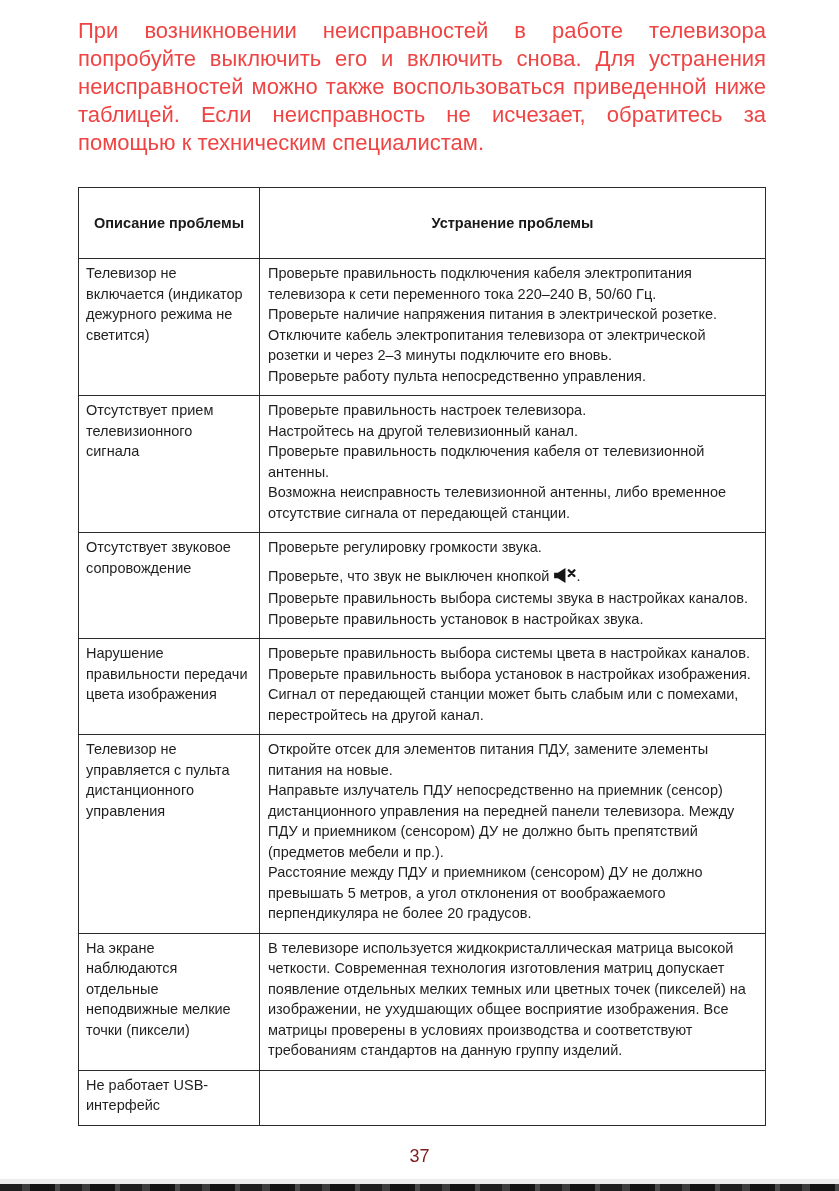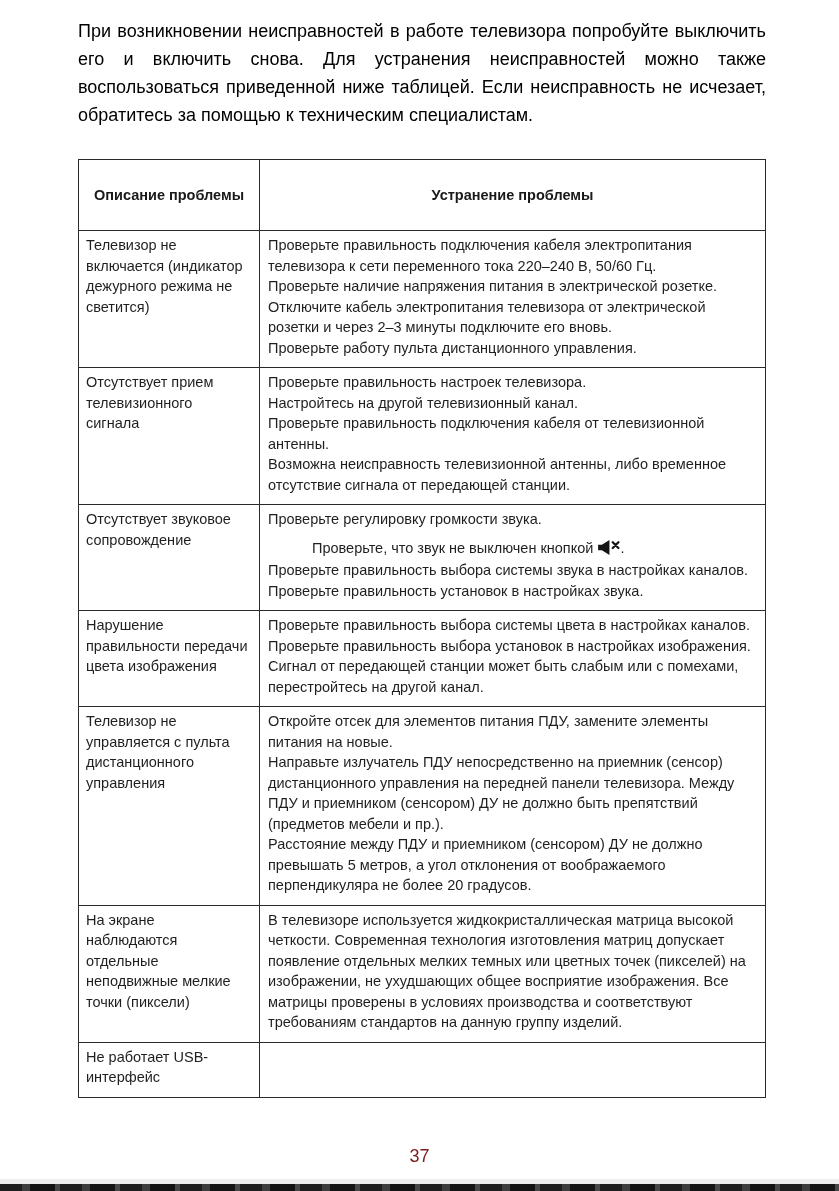--- a/index.html
+++ b/index.html
@@ -11,23 +11,23 @@
     color: #1c1c1c;
   }
   .content { position: absolute; left: 78px; top: 0; width: 688px; }
   .title {
     margin-top: 74px;
     font-size: 23px; font-weight: bold; letter-spacing: 0.2px;
     color: #1a1a1a;
   }
   .intro {
     margin-top: 17px;
-    font-size: 18px; line-height: 28px;
+    font-size: 22px; line-height: 28px;
     text-align: justify;
-    color: #000000;
+    color: #ef4444;
   }
   table.trouble-table {
     margin-top: 30px; width: 100%;
     border-collapse: collapse;
     table-layout: fixed;
   }
   .trouble-table th, .trouble-table td { border: 1.6px solid #2b2b2b; }
   .trouble-table th {
     font-size: 14.5px; font-weight: bold;
     padding: 27px 4px;
@@ -35,21 +35,21 @@
   }
   .trouble-table th.col-problem, .trouble-table td.col-problem { width: 181px; }
   .trouble-table td {
     font-size: 14.5px; line-height: 20.5px;
     vertical-align: top;
     padding: 4px 8px 9px 8px;
     color: #1f1f1f;
   }
   .trouble-table td.col-problem { padding-left: 7px; padding-right: 11px; }
   .sol-line { }
-  .sol-line.has-icon { margin-top: 8px; margin-bottom: 2px; margin-left: 44px; }
+  .sol-line.has-icon { margin-top: 8px; margin-bottom: 2px; }
   .mute-icon { display: inline-block; margin-left: 4px; }
   .mute-icon svg { vertical-align: -3px; }
   .page-number {
     position: absolute; top: 1146px; left: 0; width: 100%;
     text-align: center; font-size: 18px; color: #7f1d1d;
   }
   .scan-edge {
     position: absolute; bottom: 0; left: 0; width: 100%; height: 7px;
     background: repeating-linear-gradient(90deg,
       #1e1e1e 0px, #1e1e1e 22px,
@@ -78,21 +78,21 @@
           <th class="col-solution">Устранение проблемы</th>
         </tr>
       </thead>
       <tbody id="table-body">
           <tr>
             <td class="col-problem">Телевизор не включается (индикатор дежурного режима не светится)</td>
             <td class="col-solution">
               <div class="sol-line">Проверьте правильность подключения кабеля электропитания телевизора к сети переменного тока 220–240 В, 50/60 Гц.</div>
               <div class="sol-line">Проверьте наличие напряжения питания в электрической розетке.</div>
               <div class="sol-line">Отключите кабель электропитания телевизора от электрической розетки и через 2–3 минуты подключите его вновь.</div>
-              <div class="sol-line">Проверьте работу пульта дистанционного управления.</div>
+              <div class="sol-line">Проверьте работу пульта непосредственно управления.</div>
             </td>
           </tr>
           <tr>
             <td class="col-problem">Отсутствует прием телевизионного сигнала</td>
             <td class="col-solution">
               <div class="sol-line">Проверьте правильность настроек телевизора.</div>
               <div class="sol-line">Настройтесь на другой телевизионный канал.</div>
               <div class="sol-line">Проверьте правильность подключения кабеля от телевизионной антенны.</div>
               <div class="sol-line">Возможна неисправность телевизионной антенны, либо временное отсутствие сигнала от передающей станции.</div>
             </td>

